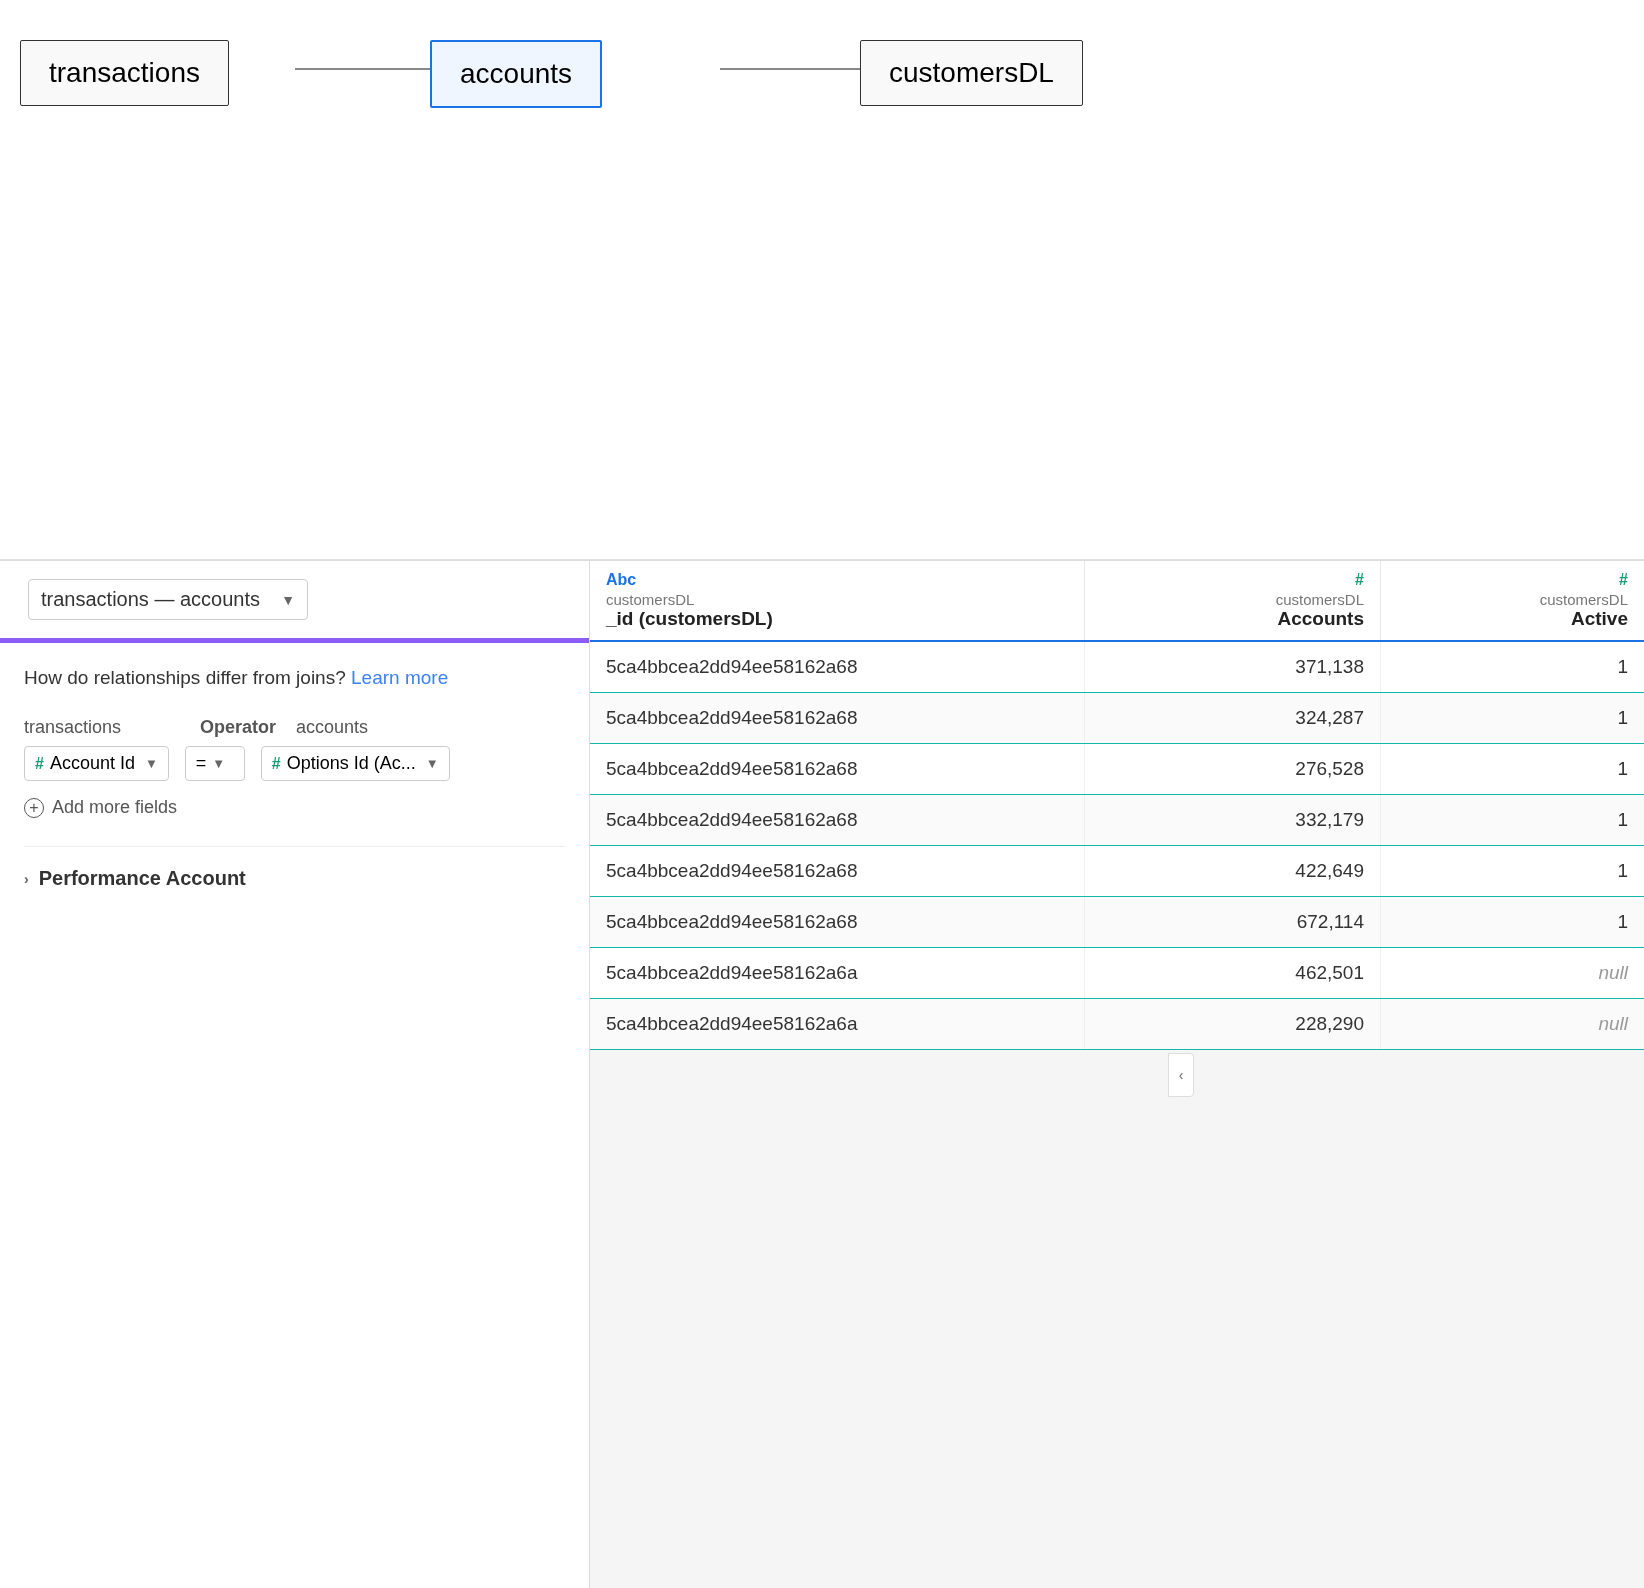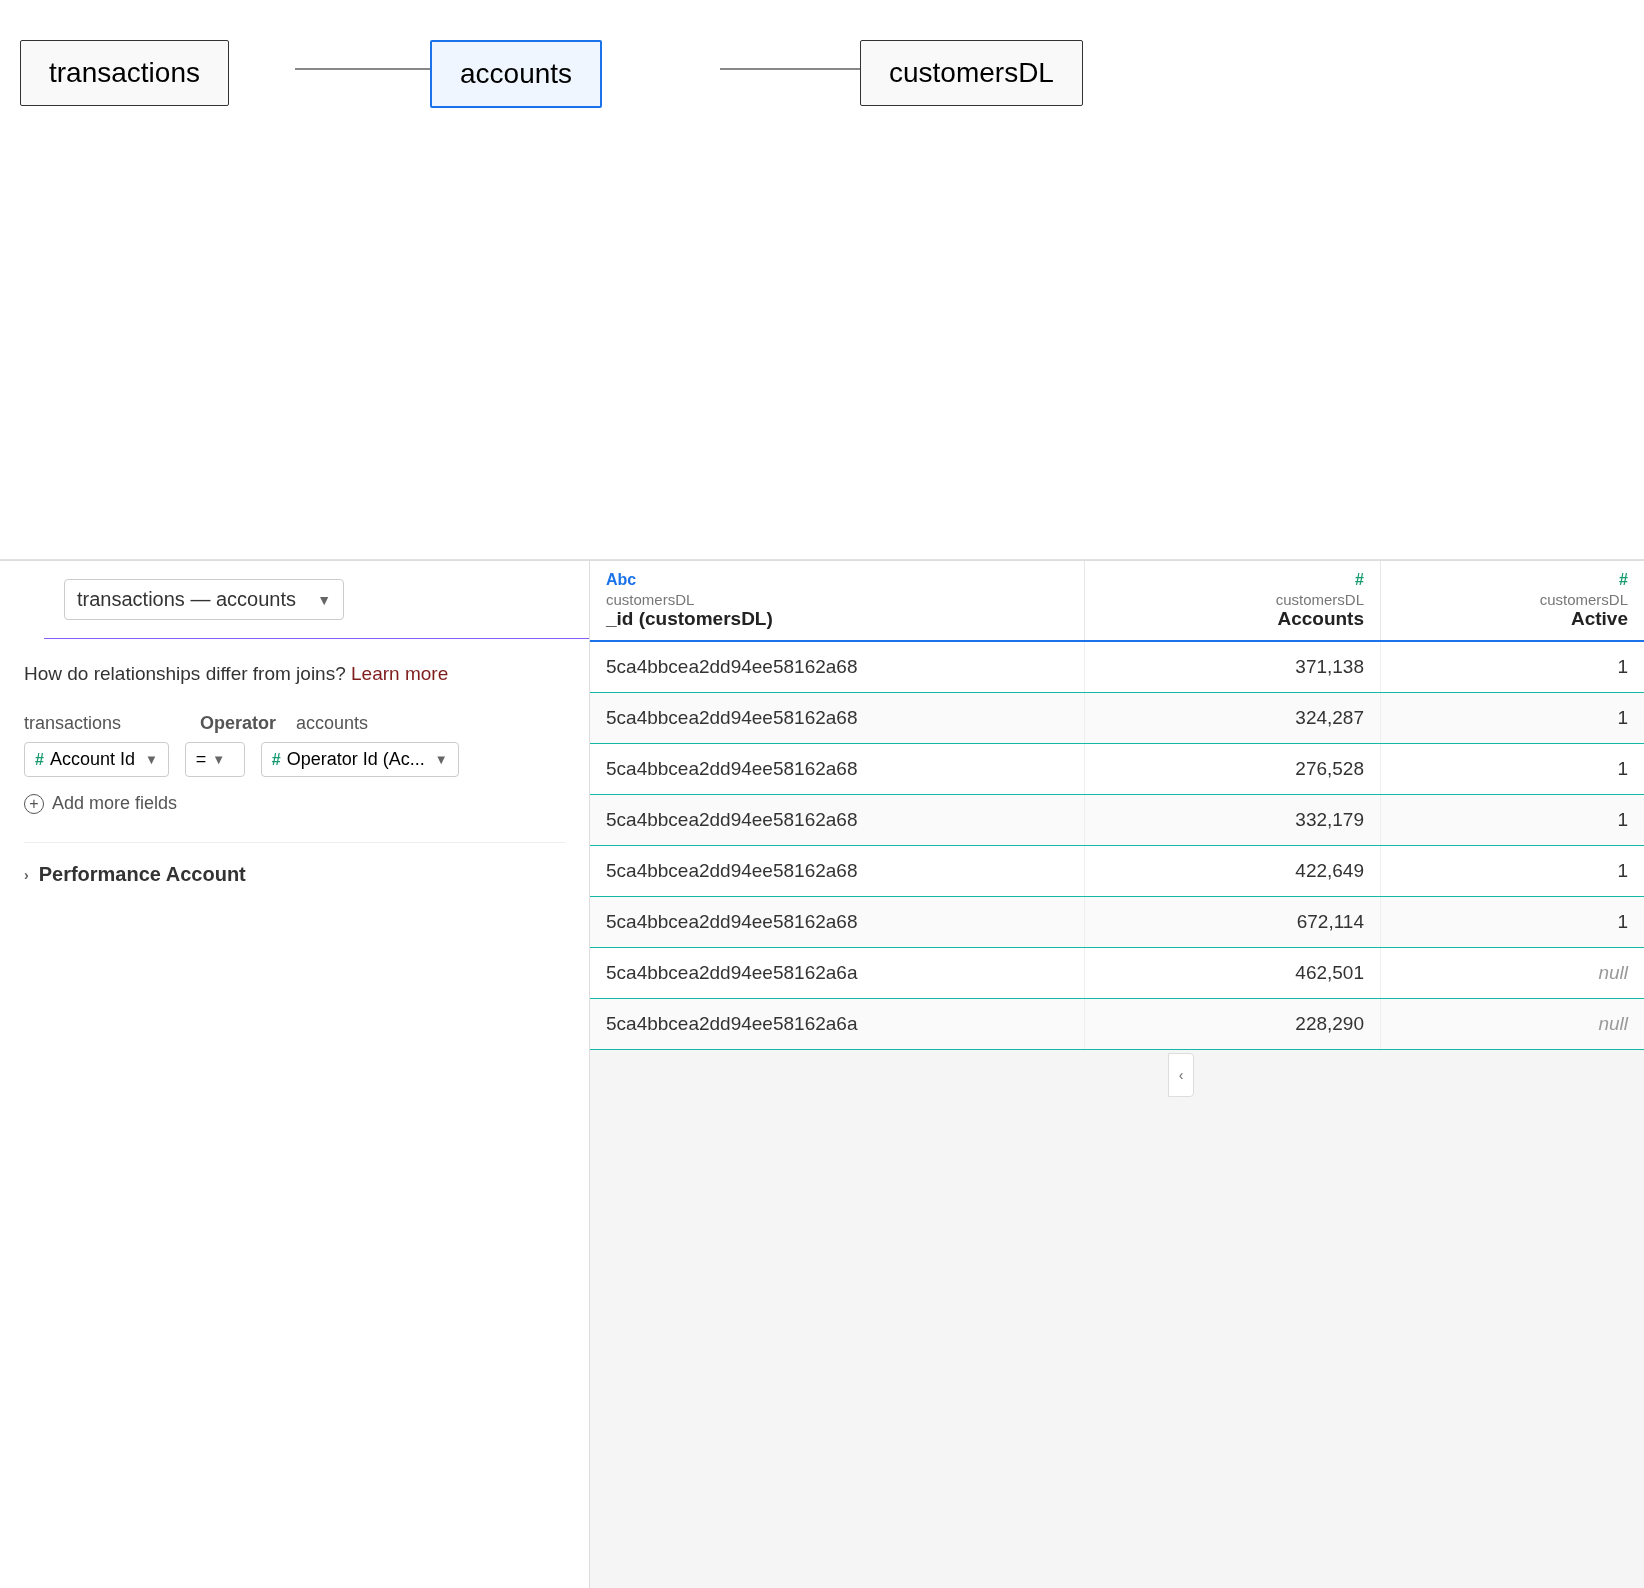--- a/index.html
+++ b/index.html
@@ -80,23 +80,22 @@
       width: 590px;
       min-width: 590px;
       background: #fff;
       border-right: 1px solid #ddd;
       padding: 0;
       display: flex;
       flex-direction: column;
     }
 
     .panel-header {
-      padding: 18px 20px;
-      border-bottom: 1px solid #8b5cf6;
-      margin-left: 44px;
+      padding: 18px 28px;
+      border-bottom: 5px solid #8b5cf6;
     }
 
     .relationship-dropdown {
       display: flex;
       align-items: center;
       border: 1px solid #ccc;
       border-radius: 4px;
       background: #fff;
       padding: 8px 12px;
       font-size: 20px;
@@ -119,21 +118,21 @@
       flex: 1;
     }
 
     .help-text {
       font-size: 19px;
       color: #333;
       margin-bottom: 28px;
     }
 
     .learn-more-link {
-      color: #7f1d1d;
+      color: #3b82f6;
       text-decoration: none;
       cursor: pointer;
       margin-top: 36px;
     }
 
     .fields-row {
       display: flex;
       align-items: center;
       gap: 16px;
       margin-bottom: 16px;
@@ -403,21 +402,21 @@
           <span style="color:#666; font-size:13px; margin-left:4px;">▼</span>
         </div>
 
         <div class="operator-select">
           <span>=</span>
           <span style="color:#666; font-size:13px;">▼</span>
         </div>
 
         <div class="field-select">
           <span class="hash-icon">#</span>
-          <span>Operator Id (Ac...</span>
+          <span>Options Id (Ac...</span>
           <span style="color:#666; font-size:13px; margin-left:4px;">▼</span>
         </div>
       </div>
 
       <div class="add-fields-btn">
         <div class="plus-circle">+</div>
         <span>Add more fields</span>
       </div>
 
       <div class="performance-section">

